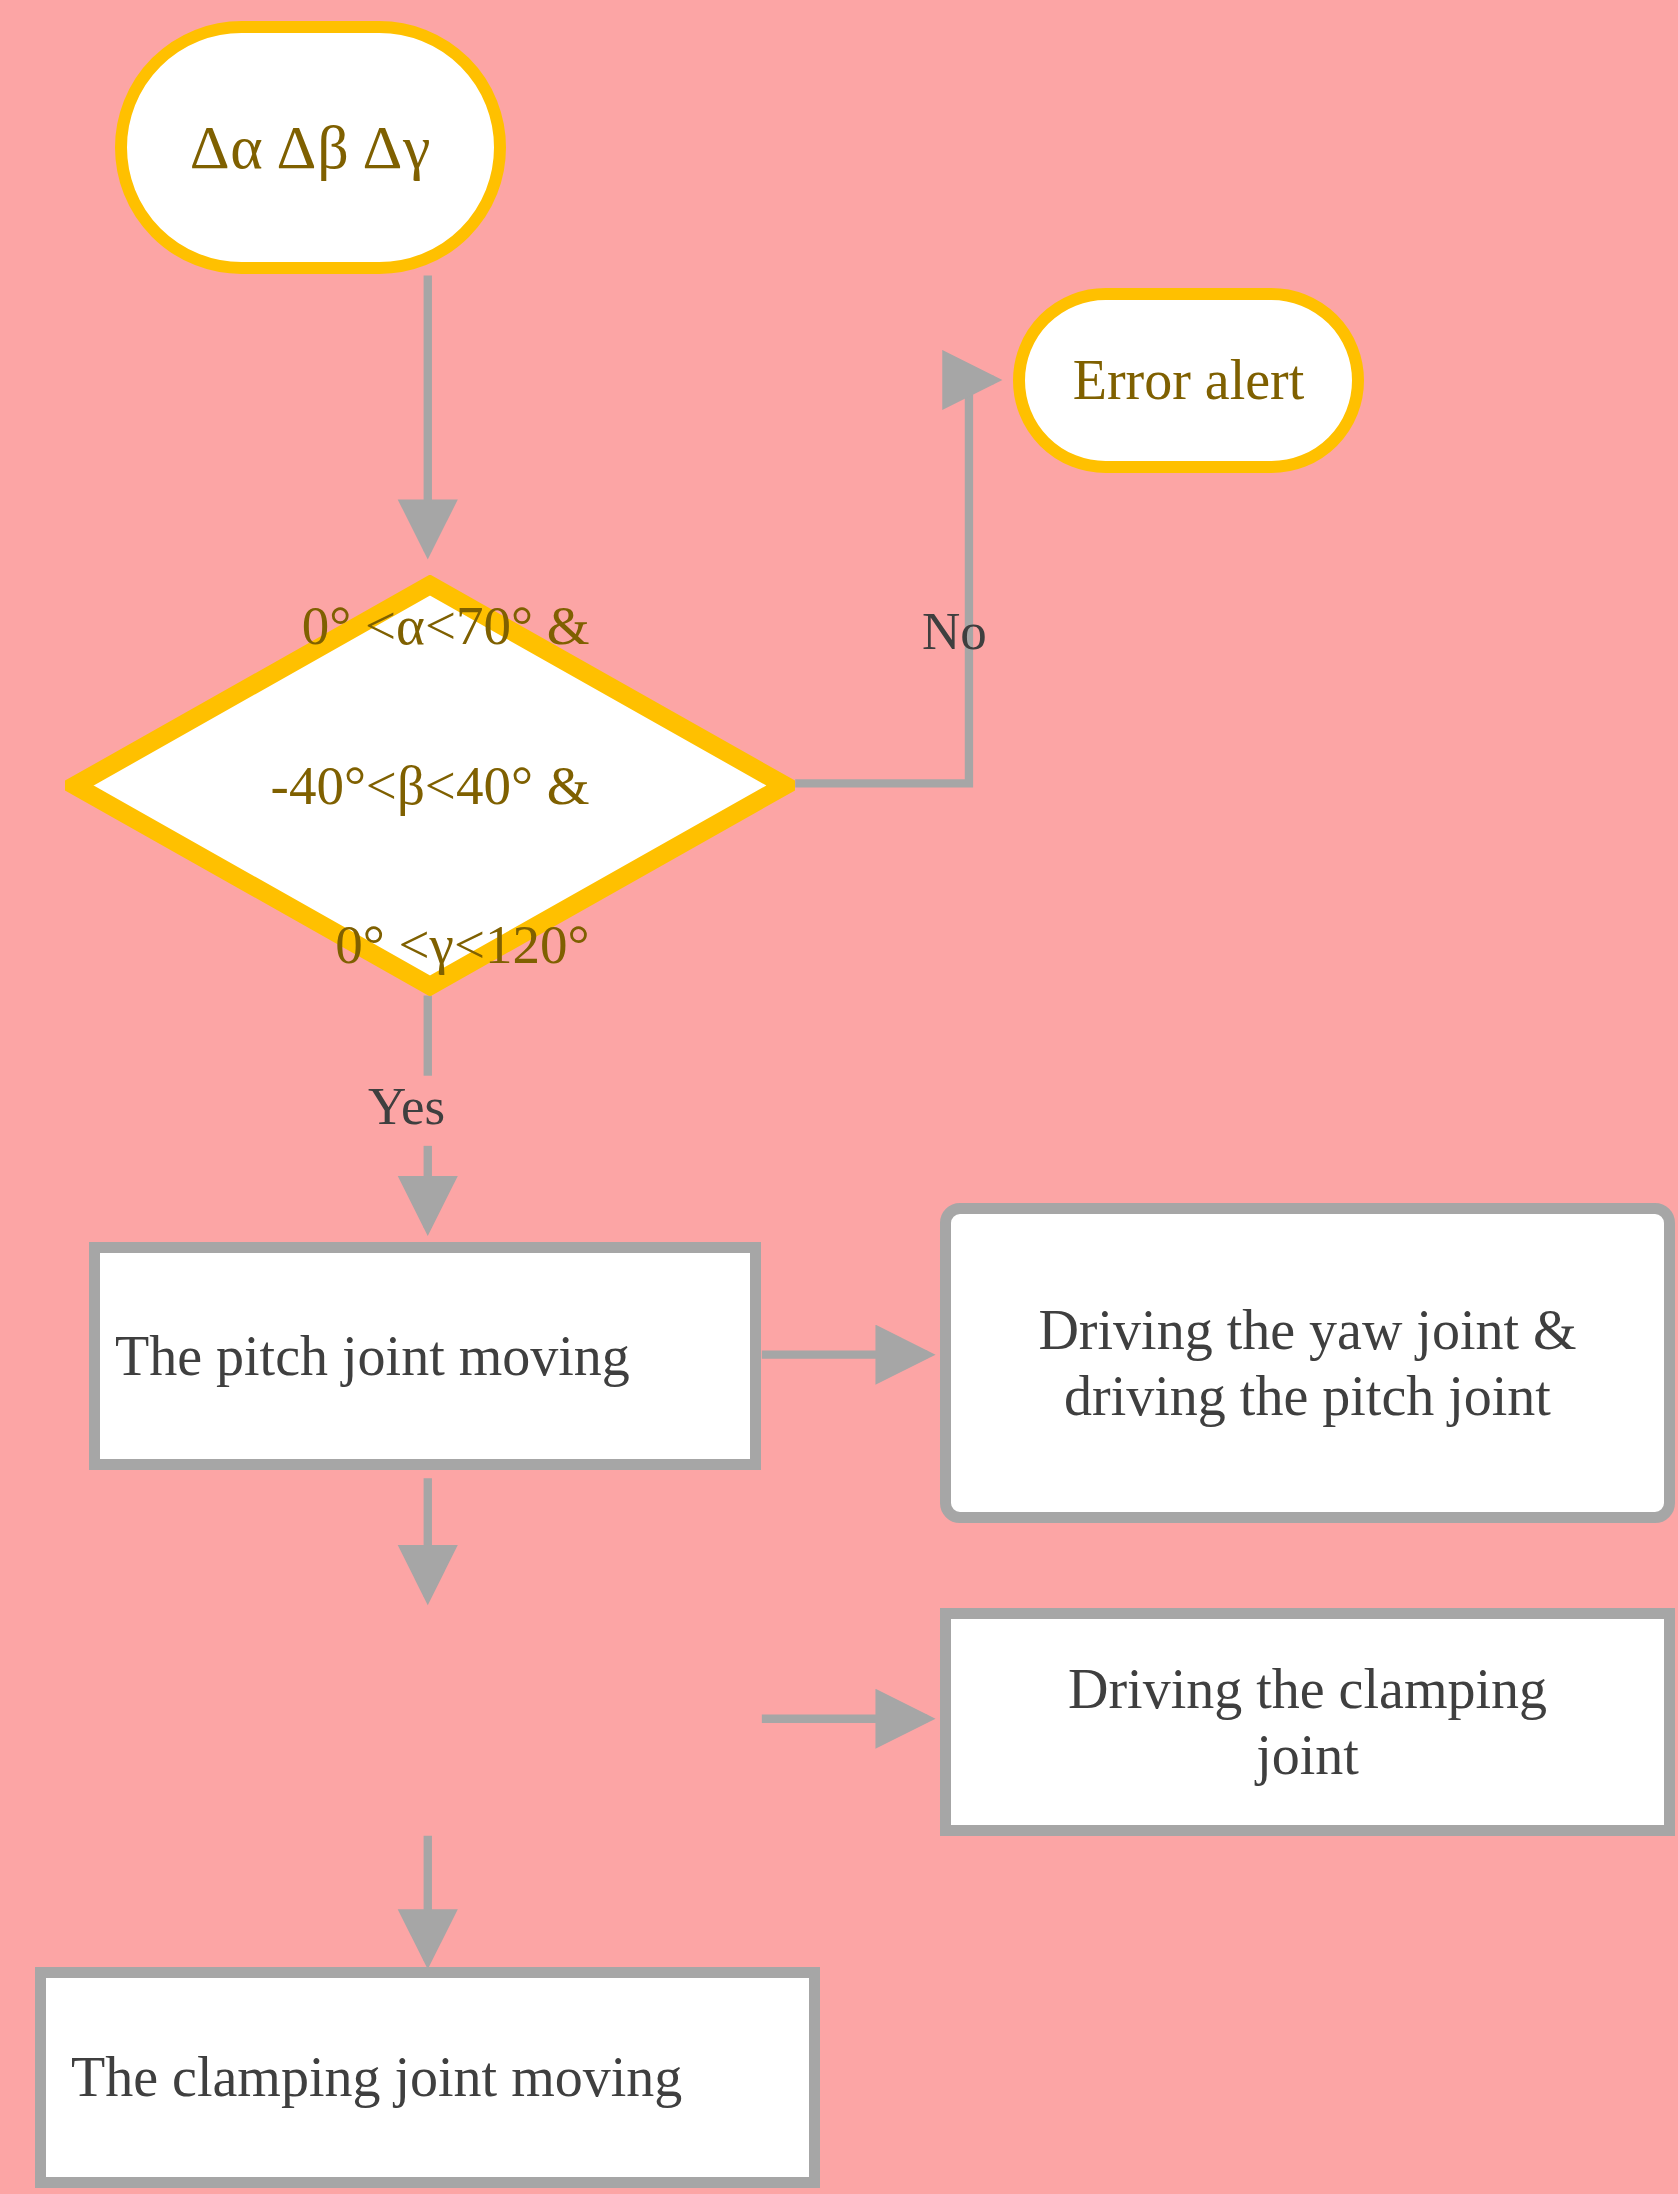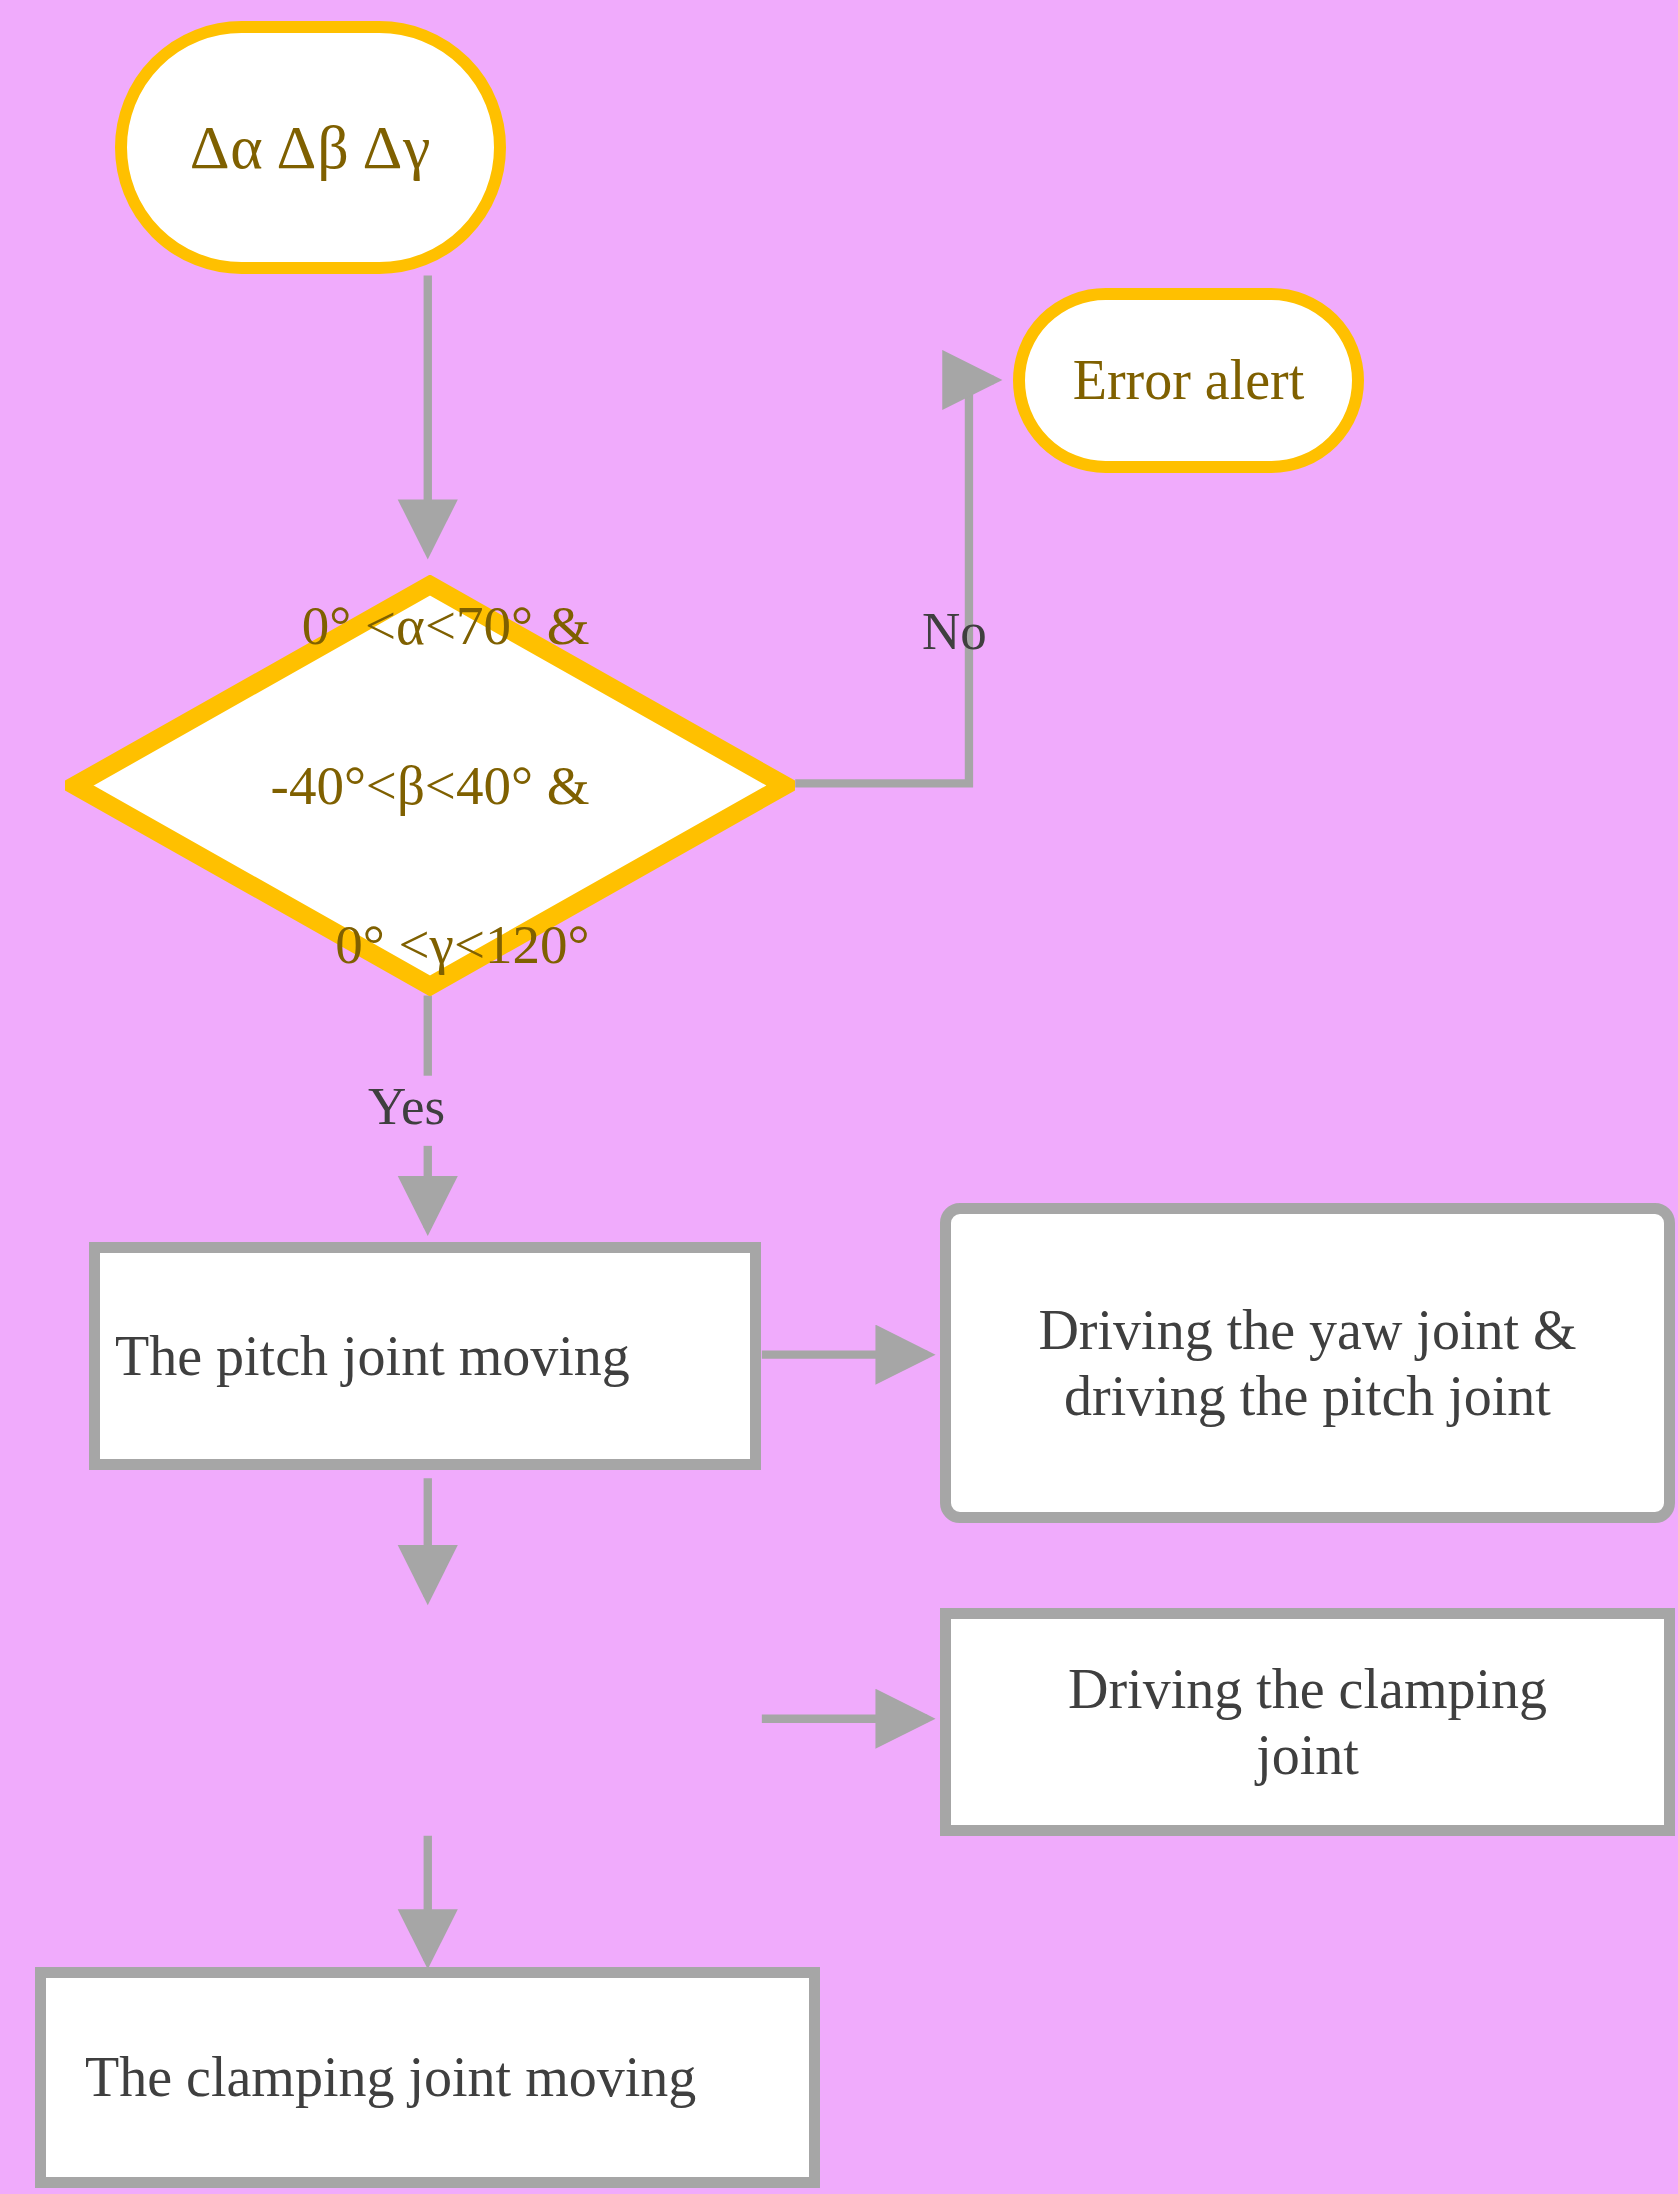--- a/index.html
+++ b/index.html
@@ -7,21 +7,21 @@
     padding: 0;
     background: #ffffff;
   }
   body {
     font-family: "Liberation Serif", "DejaVu Serif", serif;
   }
   #canvas {
     position: relative;
     width: 1679px;
     height: 2194px;
-    background: #f0abfc;
+    background: #fca5a5;
     overflow: hidden;
   }
   svg.edges {
     position: absolute;
     left: 0;
     top: 0;
     width: 1679px;
     height: 2194px;
     pointer-events: none;
   }
@@ -143,18 +143,18 @@
     <span class="node-label fs-box">Driving the yaw joint &amp;
 driving the pitch joint</span>
   </div>
 
 
   <div class="node proc" style="left:940px; top:1608px; width:735px; height:228px;">
     <span class="node-label fs-box">Driving the clamping
 joint</span>
   </div>
 
-  <div class="node proc" style="left:35px; top:1967px; width:785px; height:221px; justify-content:flex-start; padding-left:39px;">
+  <div class="node proc" style="left:35px; top:1967px; width:785px; height:221px; justify-content:flex-start; padding-left:25px;">
     <span class="node-label fs-box">The clamping joint moving</span>
   </div>
 
 </div>
 
 
 </body></html>

